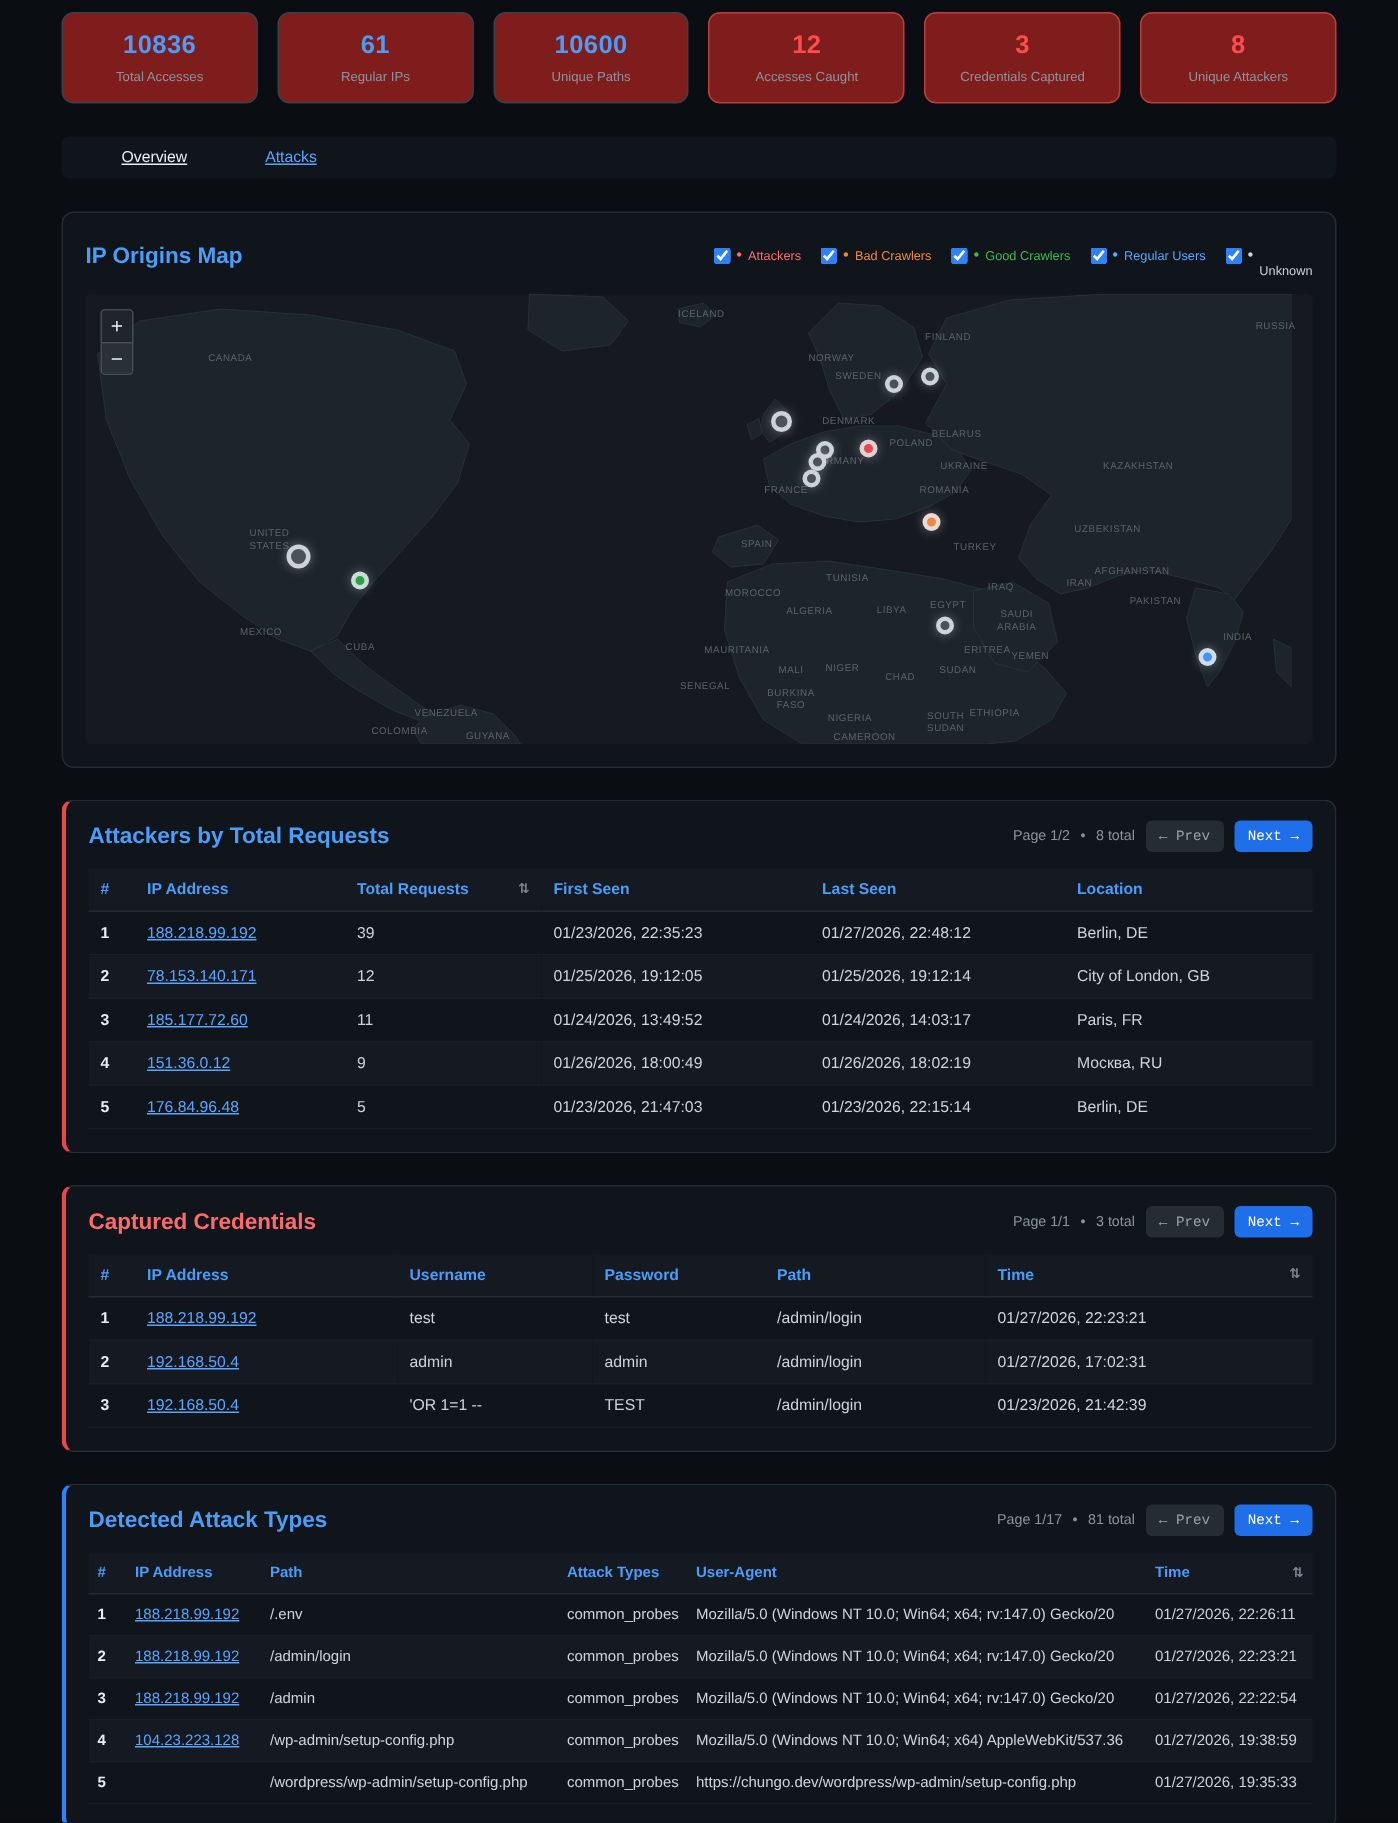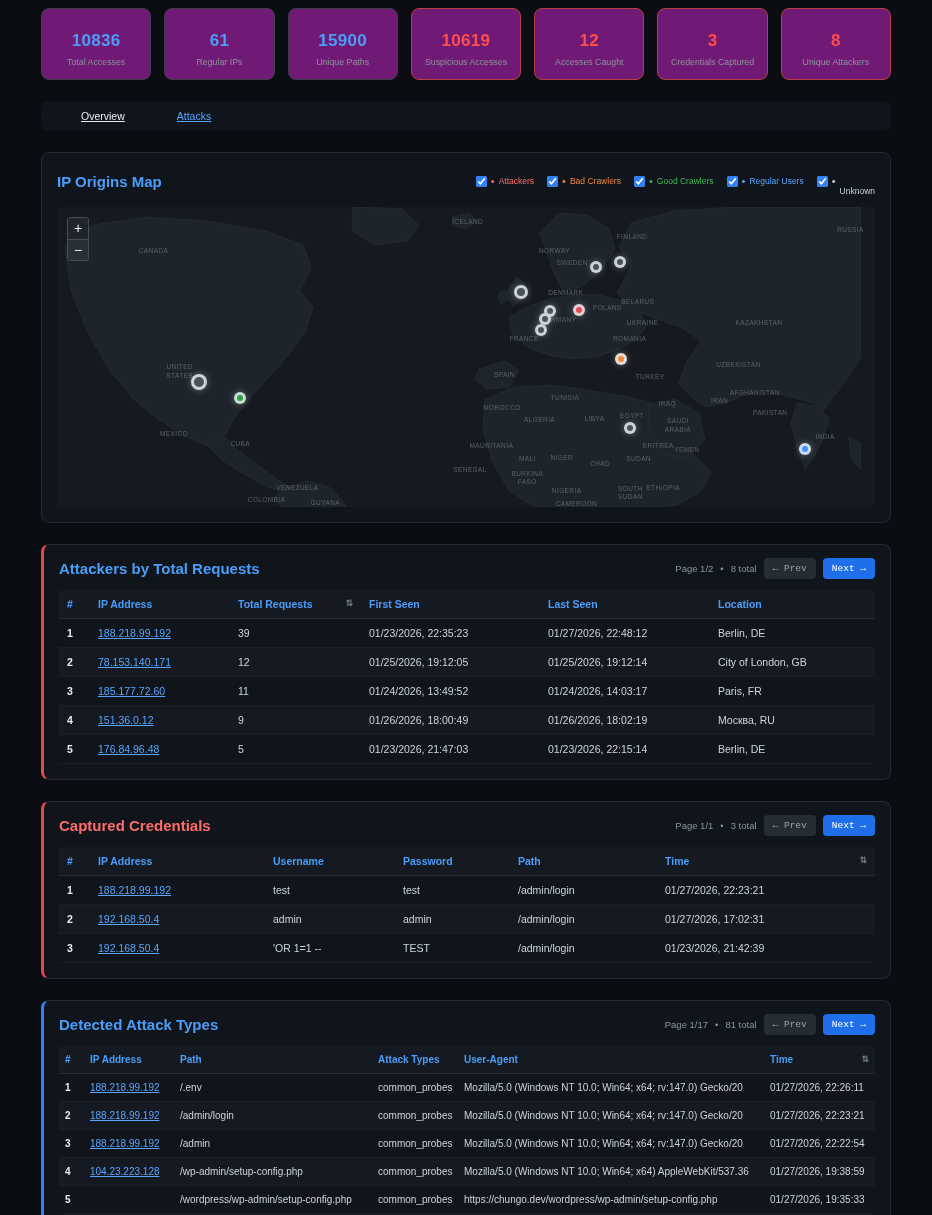--- a/index.html
+++ b/index.html
@@ -13,22 +13,22 @@
 
   
   .header { position: relative; text-align: center; margin-bottom: 12px; height: 34px; }
   .page-title { font-size: 20px; font-weight: bold; color: var(--accent-blue,#4a9df8); margin: 5px 0; }
   .export-btn { position: absolute; right: 13px; top: 1px; background:#1e7e34; color:#fff;
     border:1px solid #2ea043; border-radius:4px; font-size:9.5px; font-weight:bold;
     padding:7px 10px; cursor:pointer; font-family:inherit; }
 
   
   .stats { display:flex; gap:13px; margin-bottom:22px; }
-  .stat-card { flex:1; border-radius:8px; padding:22px 4px 12px; text-align:center;
-    background:#701a75; border:1px solid #3a414a; }
+  .stat-card { flex:1; border-radius:8px; padding:11px 4px 12px; text-align:center;
+    background:#7f1d1d; border:1px solid #3a414a; }
   .stat-card.danger { border-color:#b9403e; }
   .stat-value { font-size:17px; font-weight:bold; color:var(--accent-blue,#4a9df8); margin-bottom:6px; letter-spacing:.3px; }
   .stat-card.danger .stat-value { color:var(--accent-red,#ff4d4d); }
   .stat-label { font-size:8.8px; color:#8b949e; }
 
   
   .tabs { background:#10151c; border-radius:5px; padding:8px 12px; display:flex; gap:24px; margin-bottom:22px; }
   .tab { font-size:10.5px; text-decoration:underline; cursor:pointer;margin-left:28px; }
   .tab.active { color:#e8edf2; }
   .tab:not(.active) { color:var(--link-blue,#58a6ff); }
@@ -104,26 +104,22 @@
   <div class="stats">
       <div class="stat-card info">
         <div class="stat-value">10836</div>
         <div class="stat-label">Total Accesses</div>
       </div>
       <div class="stat-card info">
         <div class="stat-value">61</div>
         <div class="stat-label">Regular IPs</div>
       </div>
       <div class="stat-card info">
-        <div class="stat-value">15900</div>
+        <div class="stat-value">10600</div>
         <div class="stat-label">Unique Paths</div>
-      </div>
-      <div class="stat-card danger">
-        <div class="stat-value">10619</div>
-        <div class="stat-label">Suspicious Accesses</div>
       </div>
       <div class="stat-card danger">
         <div class="stat-value">12</div>
         <div class="stat-label">Accesses Caught</div>
       </div>
       <div class="stat-card danger">
         <div class="stat-value">3</div>
         <div class="stat-label">Credentials Captured</div>
       </div>
       <div class="stat-card danger">

